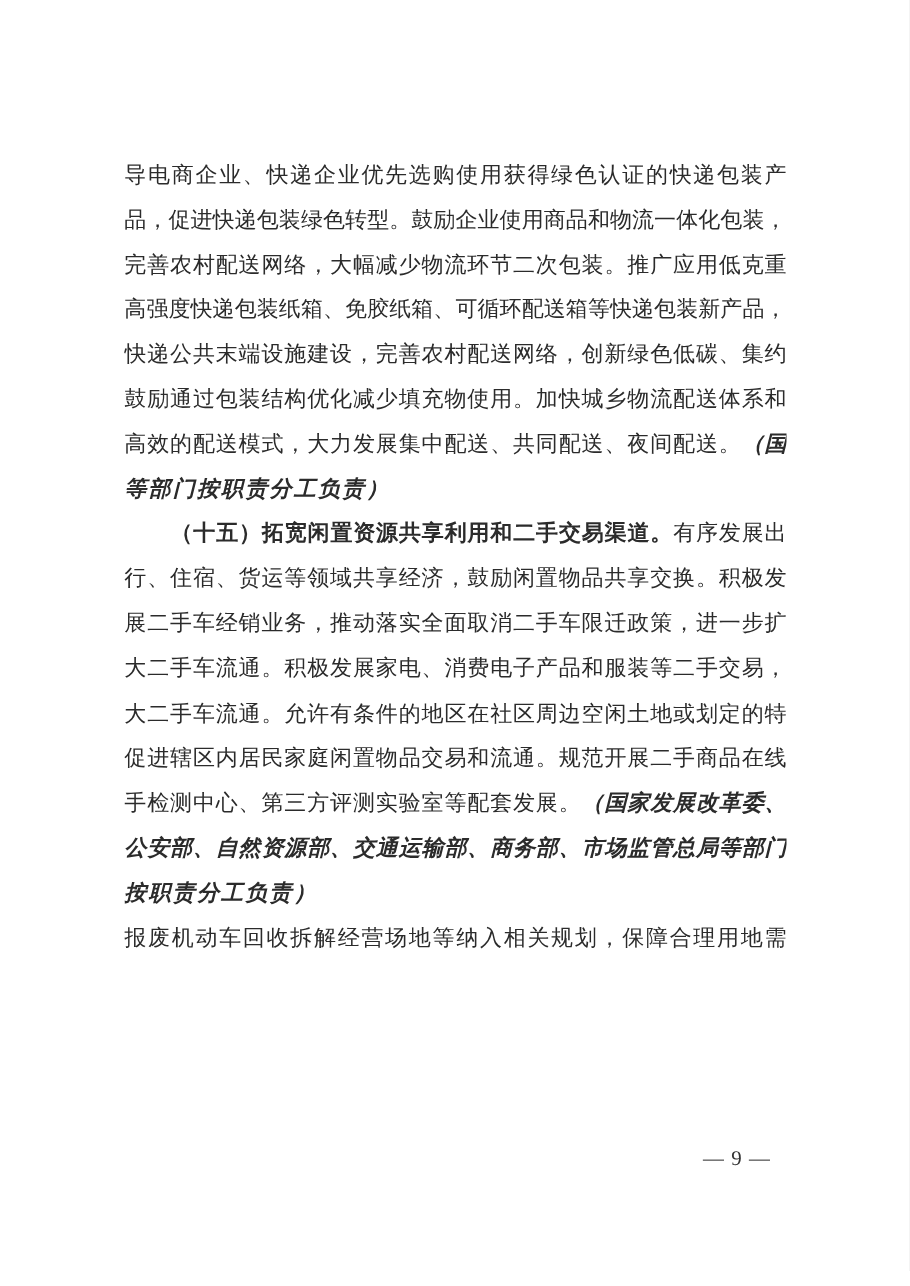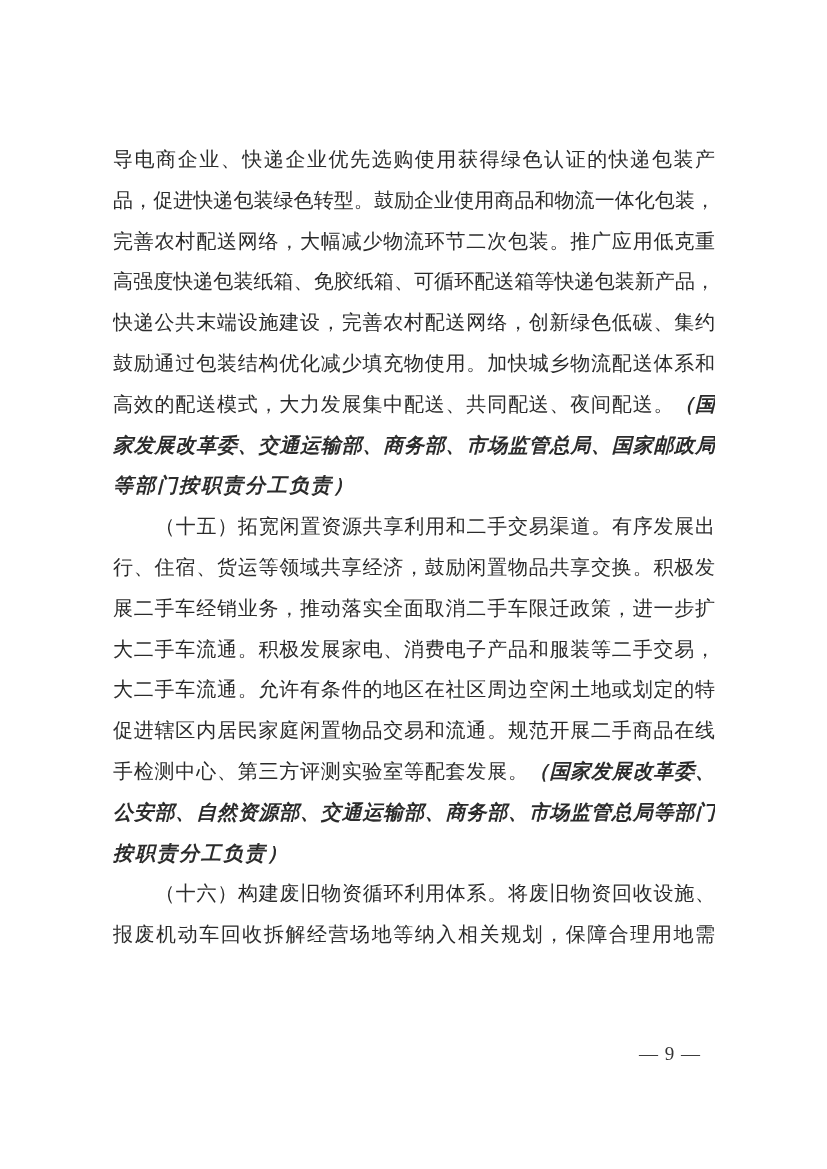--- a/index.html
+++ b/index.html
@@ -42,21 +42,21 @@
   .seg-body {
     font-weight: normal;
     font-style: normal;
   }
   .seg-kai {
     font-style: italic;
     font-weight: 600;
   }
   .seg-heading {
     font-style: normal;
-    font-weight: normal;
+    font-weight: bold;
   }
   .page-number {
     position: absolute;
     left: 612px;
     top: 1040px;
     width: 116px;
     height: 28px;
     line-height: 28px;
     text-align: center;
     font-size: 19px;
@@ -69,28 +69,26 @@
 
 <div class="page">
   <div class="text-block" id="textBlock">
       <div class="line"><span class="seg-body">导电商企业、快递企业优先选购使用获得绿色认证的快递包装产</span></div>
       <div class="line"><span class="seg-body">品，促进快递包装绿色转型。鼓励企业使用商品和物流一体化包装，</span></div>
       <div class="line"><span class="seg-body">完善农村配送网络，大幅减少物流环节二次包装。推广应用低克重</span></div>
       <div class="line"><span class="seg-body">高强度快递包装纸箱、免胶纸箱、可循环配送箱等快递包装新产品，</span></div>
       <div class="line"><span class="seg-body">快递公共末端设施建设，完善农村配送网络，创新绿色低碳、集约</span></div>
       <div class="line"><span class="seg-body">鼓励通过包装结构优化减少填充物使用。加快城乡物流配送体系和</span></div>
       <div class="line"><span class="seg-body">高效的配送模式，大力发展集中配送、共同配送、夜间配送。</span><span class="seg-kai">（国</span></div>
-      <div class="line"><span class="seg-kai">家发展改革委、交通运输部、商务部、市场监管总局、国家邮政局</span></div>
       <div class="line last"><span class="seg-kai">等部门按职责分工负责）</span></div>
       <div class="line indent"><span class="seg-heading">（十五）拓宽闲置资源共享利用和二手交易渠道。</span><span class="seg-body">有序发展出</span></div>
       <div class="line"><span class="seg-body">行、住宿、货运等领域共享经济，鼓励闲置物品共享交换。积极发</span></div>
       <div class="line"><span class="seg-body">展二手车经销业务，推动落实全面取消二手车限迁政策，进一步扩</span></div>
       <div class="line"><span class="seg-body">大二手车流通。积极发展家电、消费电子产品和服装等二手交易，</span></div>
       <div class="line"><span class="seg-body">大二手车流通。允许有条件的地区在社区周边空闲土地或划定的特</span></div>
       <div class="line"><span class="seg-body">促进辖区内居民家庭闲置物品交易和流通。规范开展二手商品在线</span></div>
       <div class="line"><span class="seg-body">手检测中心、第三方评测实验室等配套发展。</span><span class="seg-kai">（国家发展改革委、</span></div>
       <div class="line"><span class="seg-kai">公安部、自然资源部、交通运输部、商务部、市场监管总局等部门</span></div>
       <div class="line last"><span class="seg-kai">按职责分工负责）</span></div>
-      <div class="line indent"><span class="seg-heading">（十六）构建废旧物资循环利用体系。</span><span class="seg-body">将废旧物资回收设施、</span></div>
       <div class="line"><span class="seg-body">报废机动车回收拆解经营场地等纳入相关规划，保障合理用地需</span></div>
     </div>
   <div class="page-number">— 9 —</div>
 </div>
 
 </body></html>

